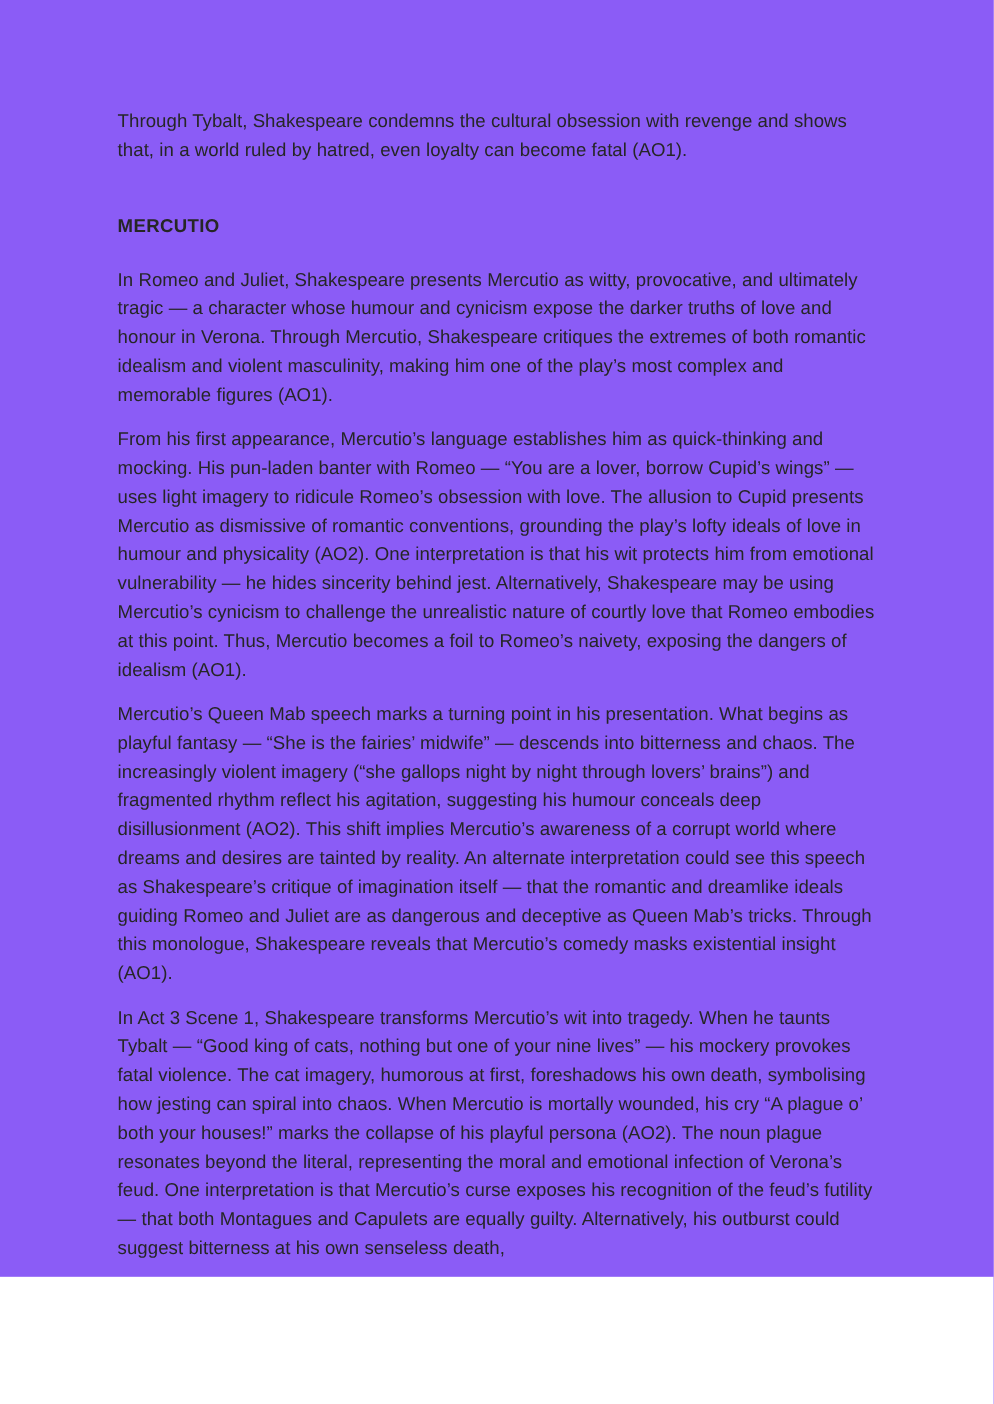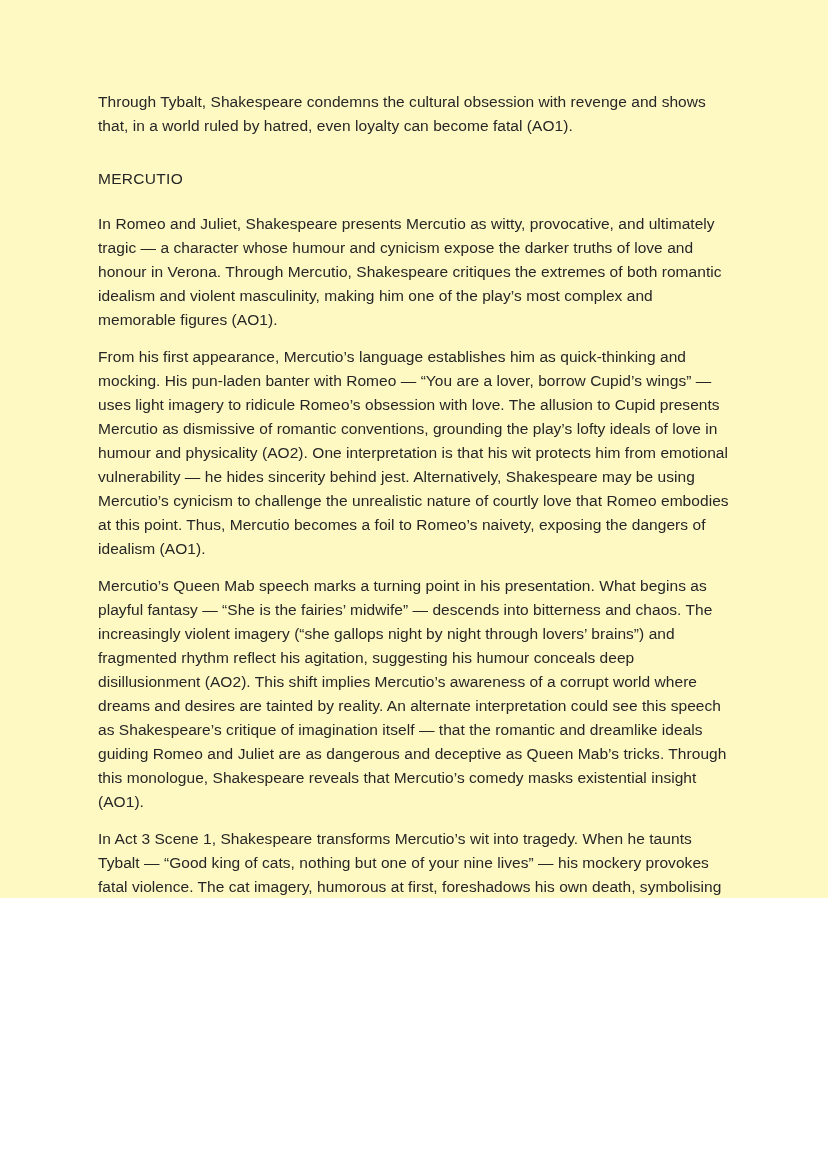--- a/index.html
+++ b/index.html
@@ -11,44 +11,44 @@
     height: 1170px;
     background: #ffffff;
     position: relative;
     font-family: "Liberation Sans", sans-serif;
   }
   .page {
     position: absolute;
     left: 0;
     top: 0;
     width: 828px;
-    height: 898px;
-    background: #fef9c3;
+    height: 1064px;
+    background: #8b5cf6;
     overflow: hidden;
   }
   .content {
     position: absolute;
     left: 98px;
     top: 90px;
     width: 632px;
     color: #262626;
     font-size: 15.5px;
     line-height: 24px;
     letter-spacing: 0.05px;
     text-align: left;
   }
   .para {
     margin: 0 0 13px 0;
     font-weight: 400;
   }
   .heading {
-    margin: 29px 0 21px 0;
+    margin: 39px 0 21px 0;
     font-size: 15.5px;
     line-height: 24px;
-    font-weight: 400;
+    font-weight: 700;
     letter-spacing: 0.3px;
   }
 </style>
 </head>
 <body>
 
 <div class="page">
   <div class="content">
     <p class="para">Through Tybalt, Shakespeare condemns the cultural obsession with revenge and shows that, in a world ruled by hatred, even loyalty can become fatal (AO1).</p>
     <h2 class="heading">MERCUTIO</h2>

